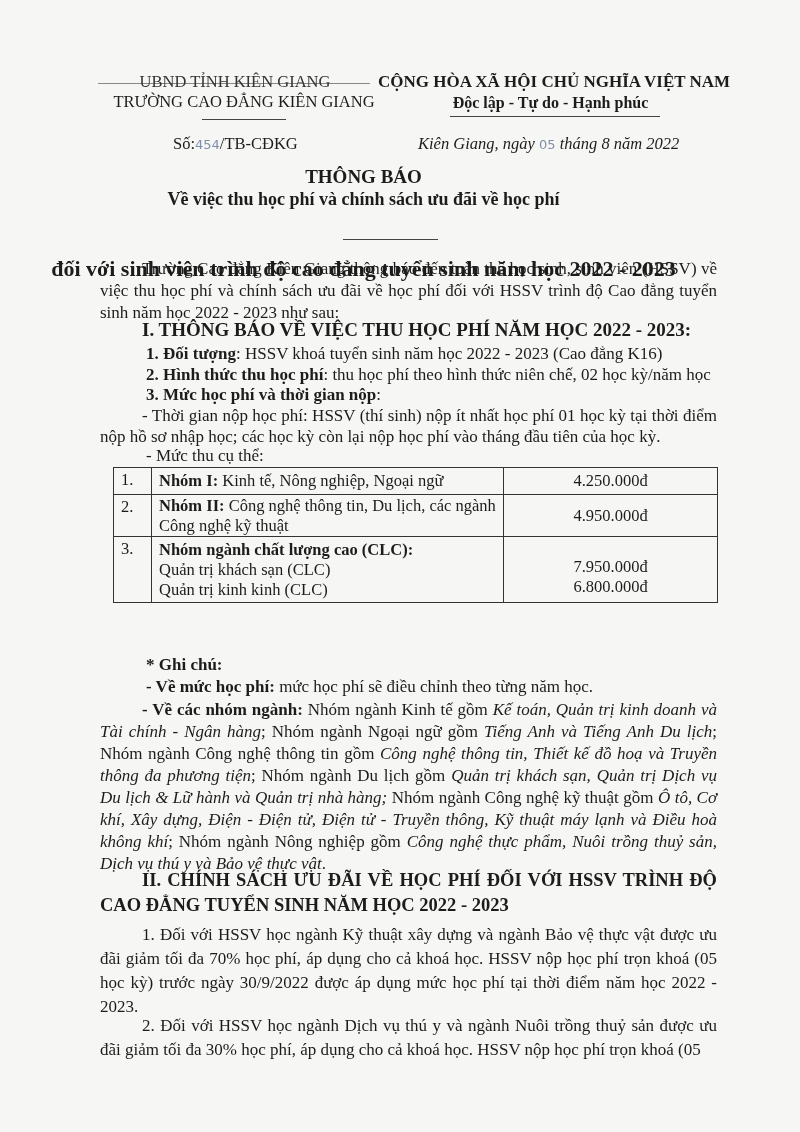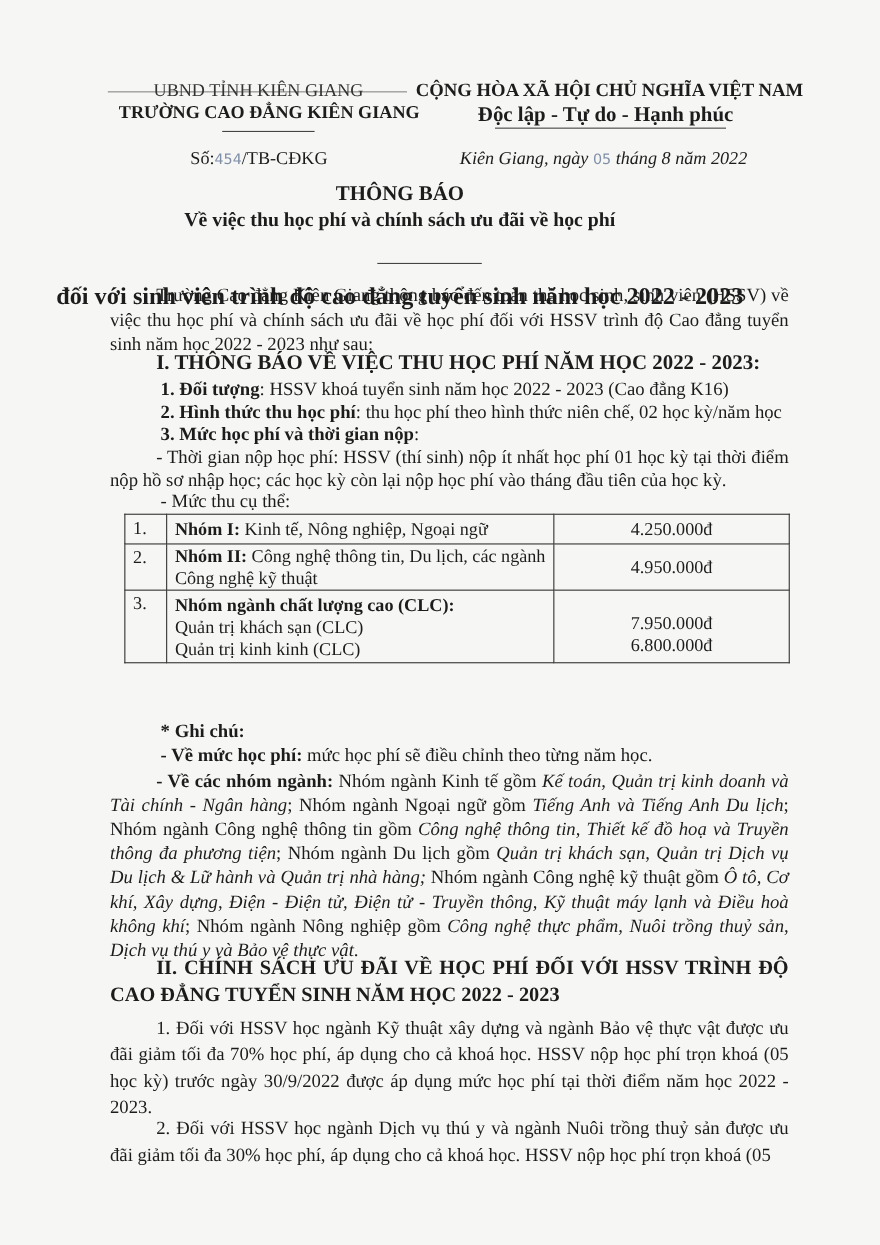--- a/index.html
+++ b/index.html
@@ -11,23 +11,23 @@
     position: relative;
   }
   .page { position: absolute; left: 0; top: 0; width: 800px; height: 1132px; }
   .abs { position: absolute; white-space: nowrap; }
   .b { font-weight: bold; }
   .i { font-style: italic; }
   .hline { position: absolute; background: #444; height: 1px; }
 
   
   .hdr-left1 { left: 130px; top: 72px; width: 210px; text-align: center; font-size: 16.5px; color: #333; }
-  .hdr-left2 { left: 108px; top: 92px; width: 272px; font-size: 16.5px; font-weight: bold; }
+  .hdr-left2 { left: 108px; top: 92px; width: 272px; text-align: center; font-size: 16.5px; font-weight: normal; }
   .hdr-right1 { left: 378px; top: 72px; width: 345px; text-align: center; font-size: 17px; font-weight: bold; }
-  .hdr-right2 { left: 378px; top: 94px; width: 345px; text-align: center; font-size: 19px; font-weight: bold; }
+  .hdr-right2 { left: 378px; top: 94px; width: 345px; text-align: center; font-size: 16px; font-weight: bold; }
 
   .docno { left: 173px; top: 134px; font-size: 16.5px; }
   .hand { color: #7f8fa8; font-family: "DejaVu Sans", sans-serif; font-size: 13px; font-weight: normal; font-style: normal; }
   .dateline { left: 418px; top: 134px; font-size: 16.5px; font-style: italic; }
 
   .title { left: 0; width: 727px; text-align: center; font-weight: bold; }
   .t1 { top: 166px; font-size: 19px; }
   .t2 { top: 189px; font-size: 18px; }
   .t3 { top: 212px; font-size: 22px; margin-top: 44px; }
   .para { position: absolute; left: 100px; width: 617px; font-size: 17px; line-height: 22px; text-align: justify; }

